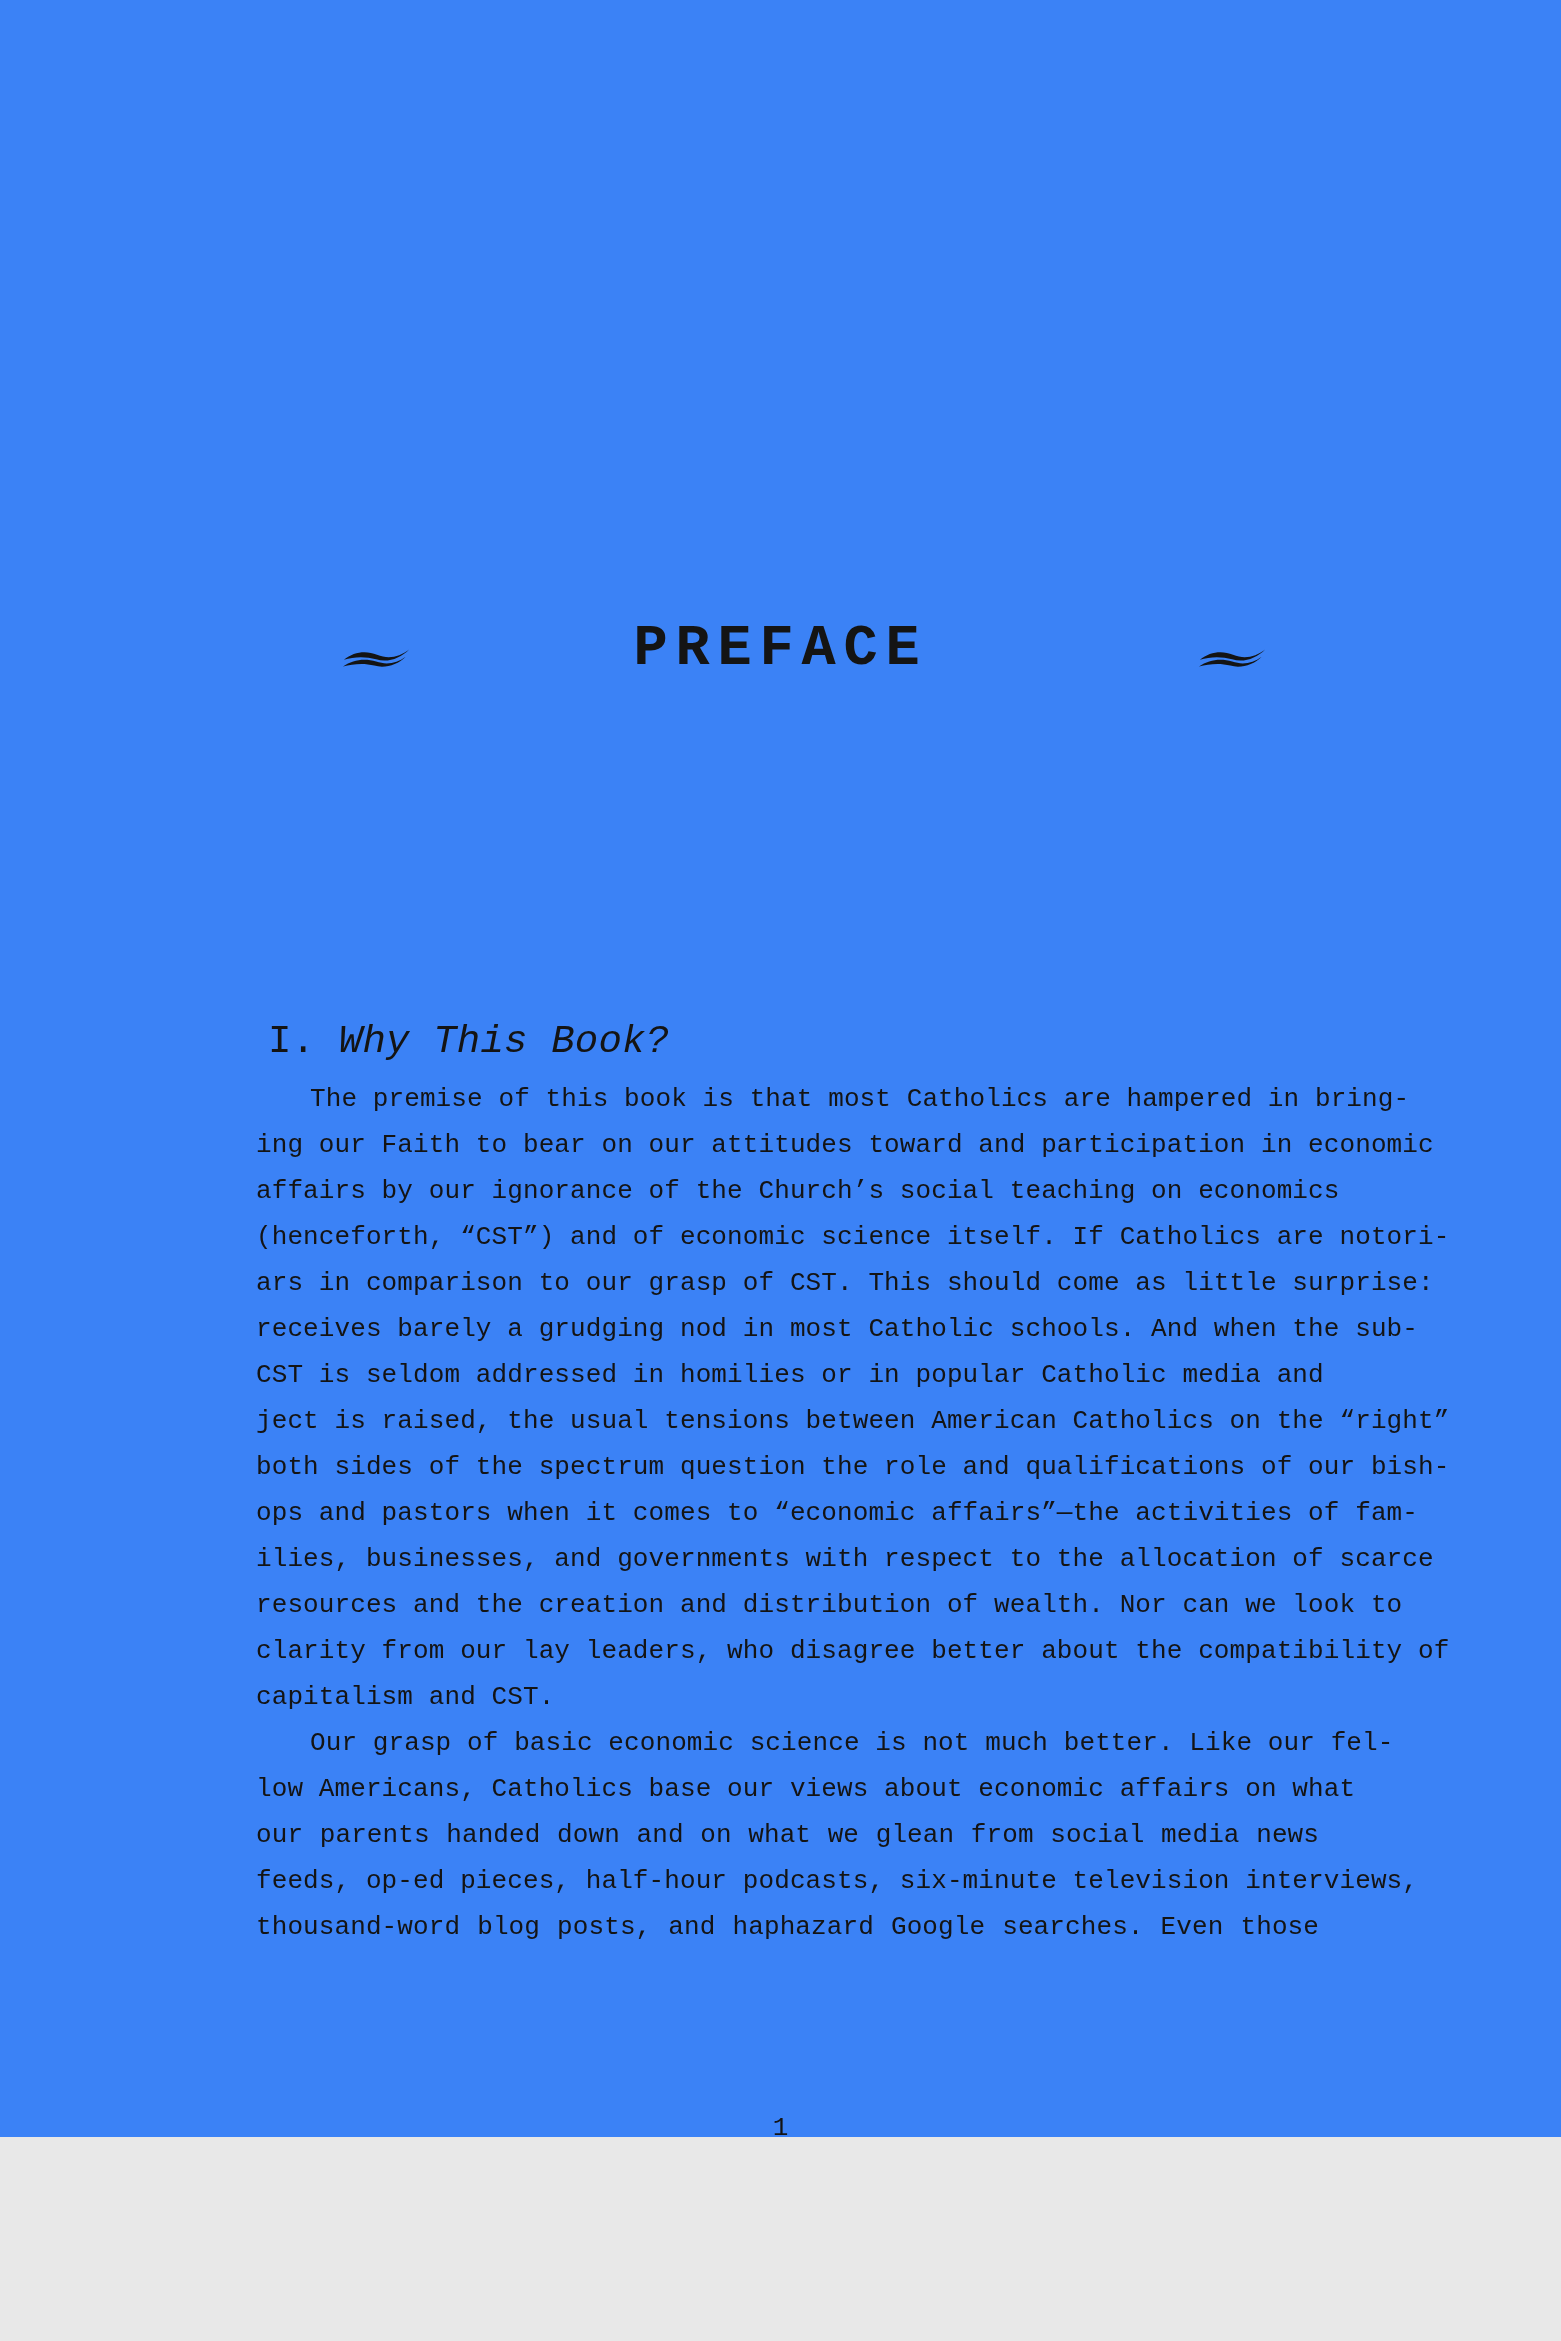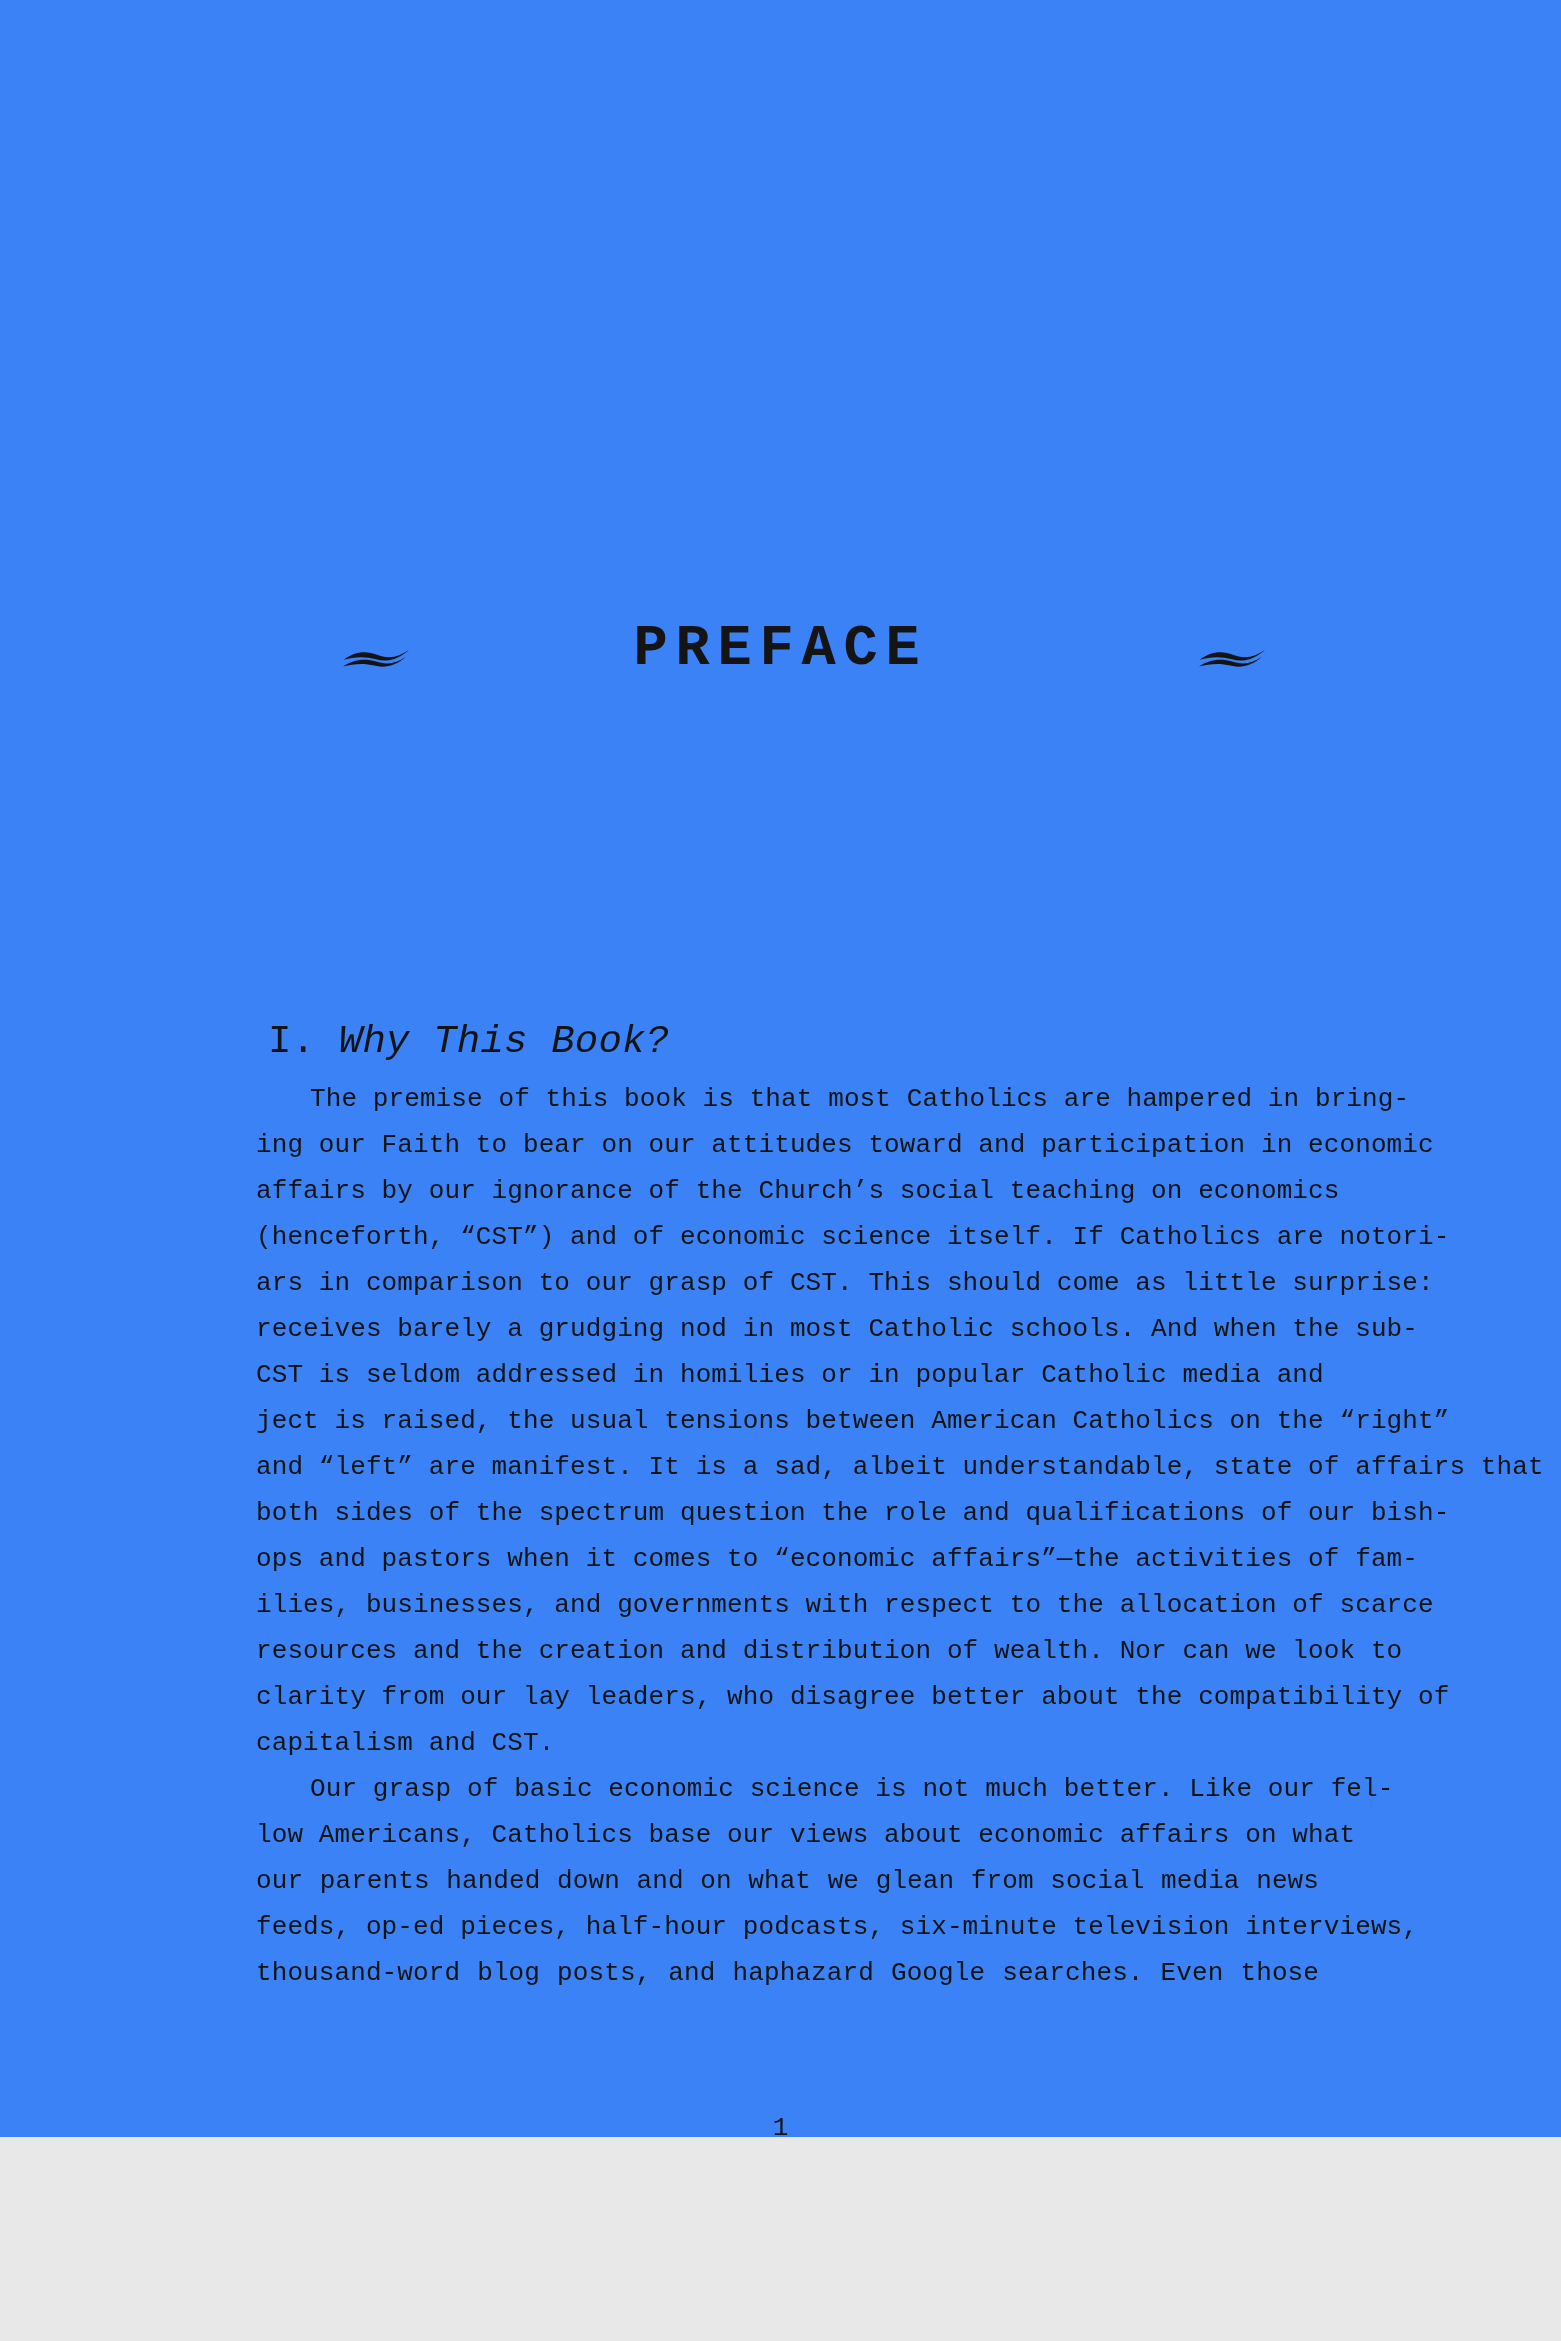--- a/index.html
+++ b/index.html
@@ -113,21 +113,20 @@
   <div class="body-text">
     <div class="paragraph">
       <div class="line indent">The premise of this book is that most Catholics are hampered in bring-</div>
       <div class="line">ing our Faith to bear on our attitudes toward and participation in economic</div>
       <div class="line">affairs by our ignorance of the Church’s social teaching on economics</div>
       <div class="line">(henceforth, “CST”) and of economic science itself. If Catholics are notori-</div>
       <div class="line">ars in comparison to our grasp of CST. This should come as little surprise:</div>
       <div class="line">receives barely a grudging nod in most Catholic schools. And when the sub-</div>
       <div class="line">CST is seldom addressed in homilies or in popular Catholic media and</div>
       <div class="line">ject is raised, the usual tensions between American Catholics on the “right”</div>
-      <div class="line">and “left” are manifest. It is a sad, albeit understandable, state of affairs that</div>
       <div class="line">both sides of the spectrum question the role and qualifications of our bish-</div>
       <div class="line">ops and pastors when it comes to “economic affairs”—the activities of fam-</div>
       <div class="line">ilies, businesses, and governments with respect to the allocation of scarce</div>
       <div class="line">resources and the creation and distribution of wealth. Nor can we look to</div>
       <div class="line">clarity from our lay leaders, who disagree better about the compatibility of</div>
       <div class="line plain">capitalism and CST.</div>
     </div>
     <div class="paragraph">
       <div class="line indent">Our grasp of basic economic science is not much better. Like our fel-</div>
       <div class="line">low Americans, Catholics base our views about economic affairs on what</div>

